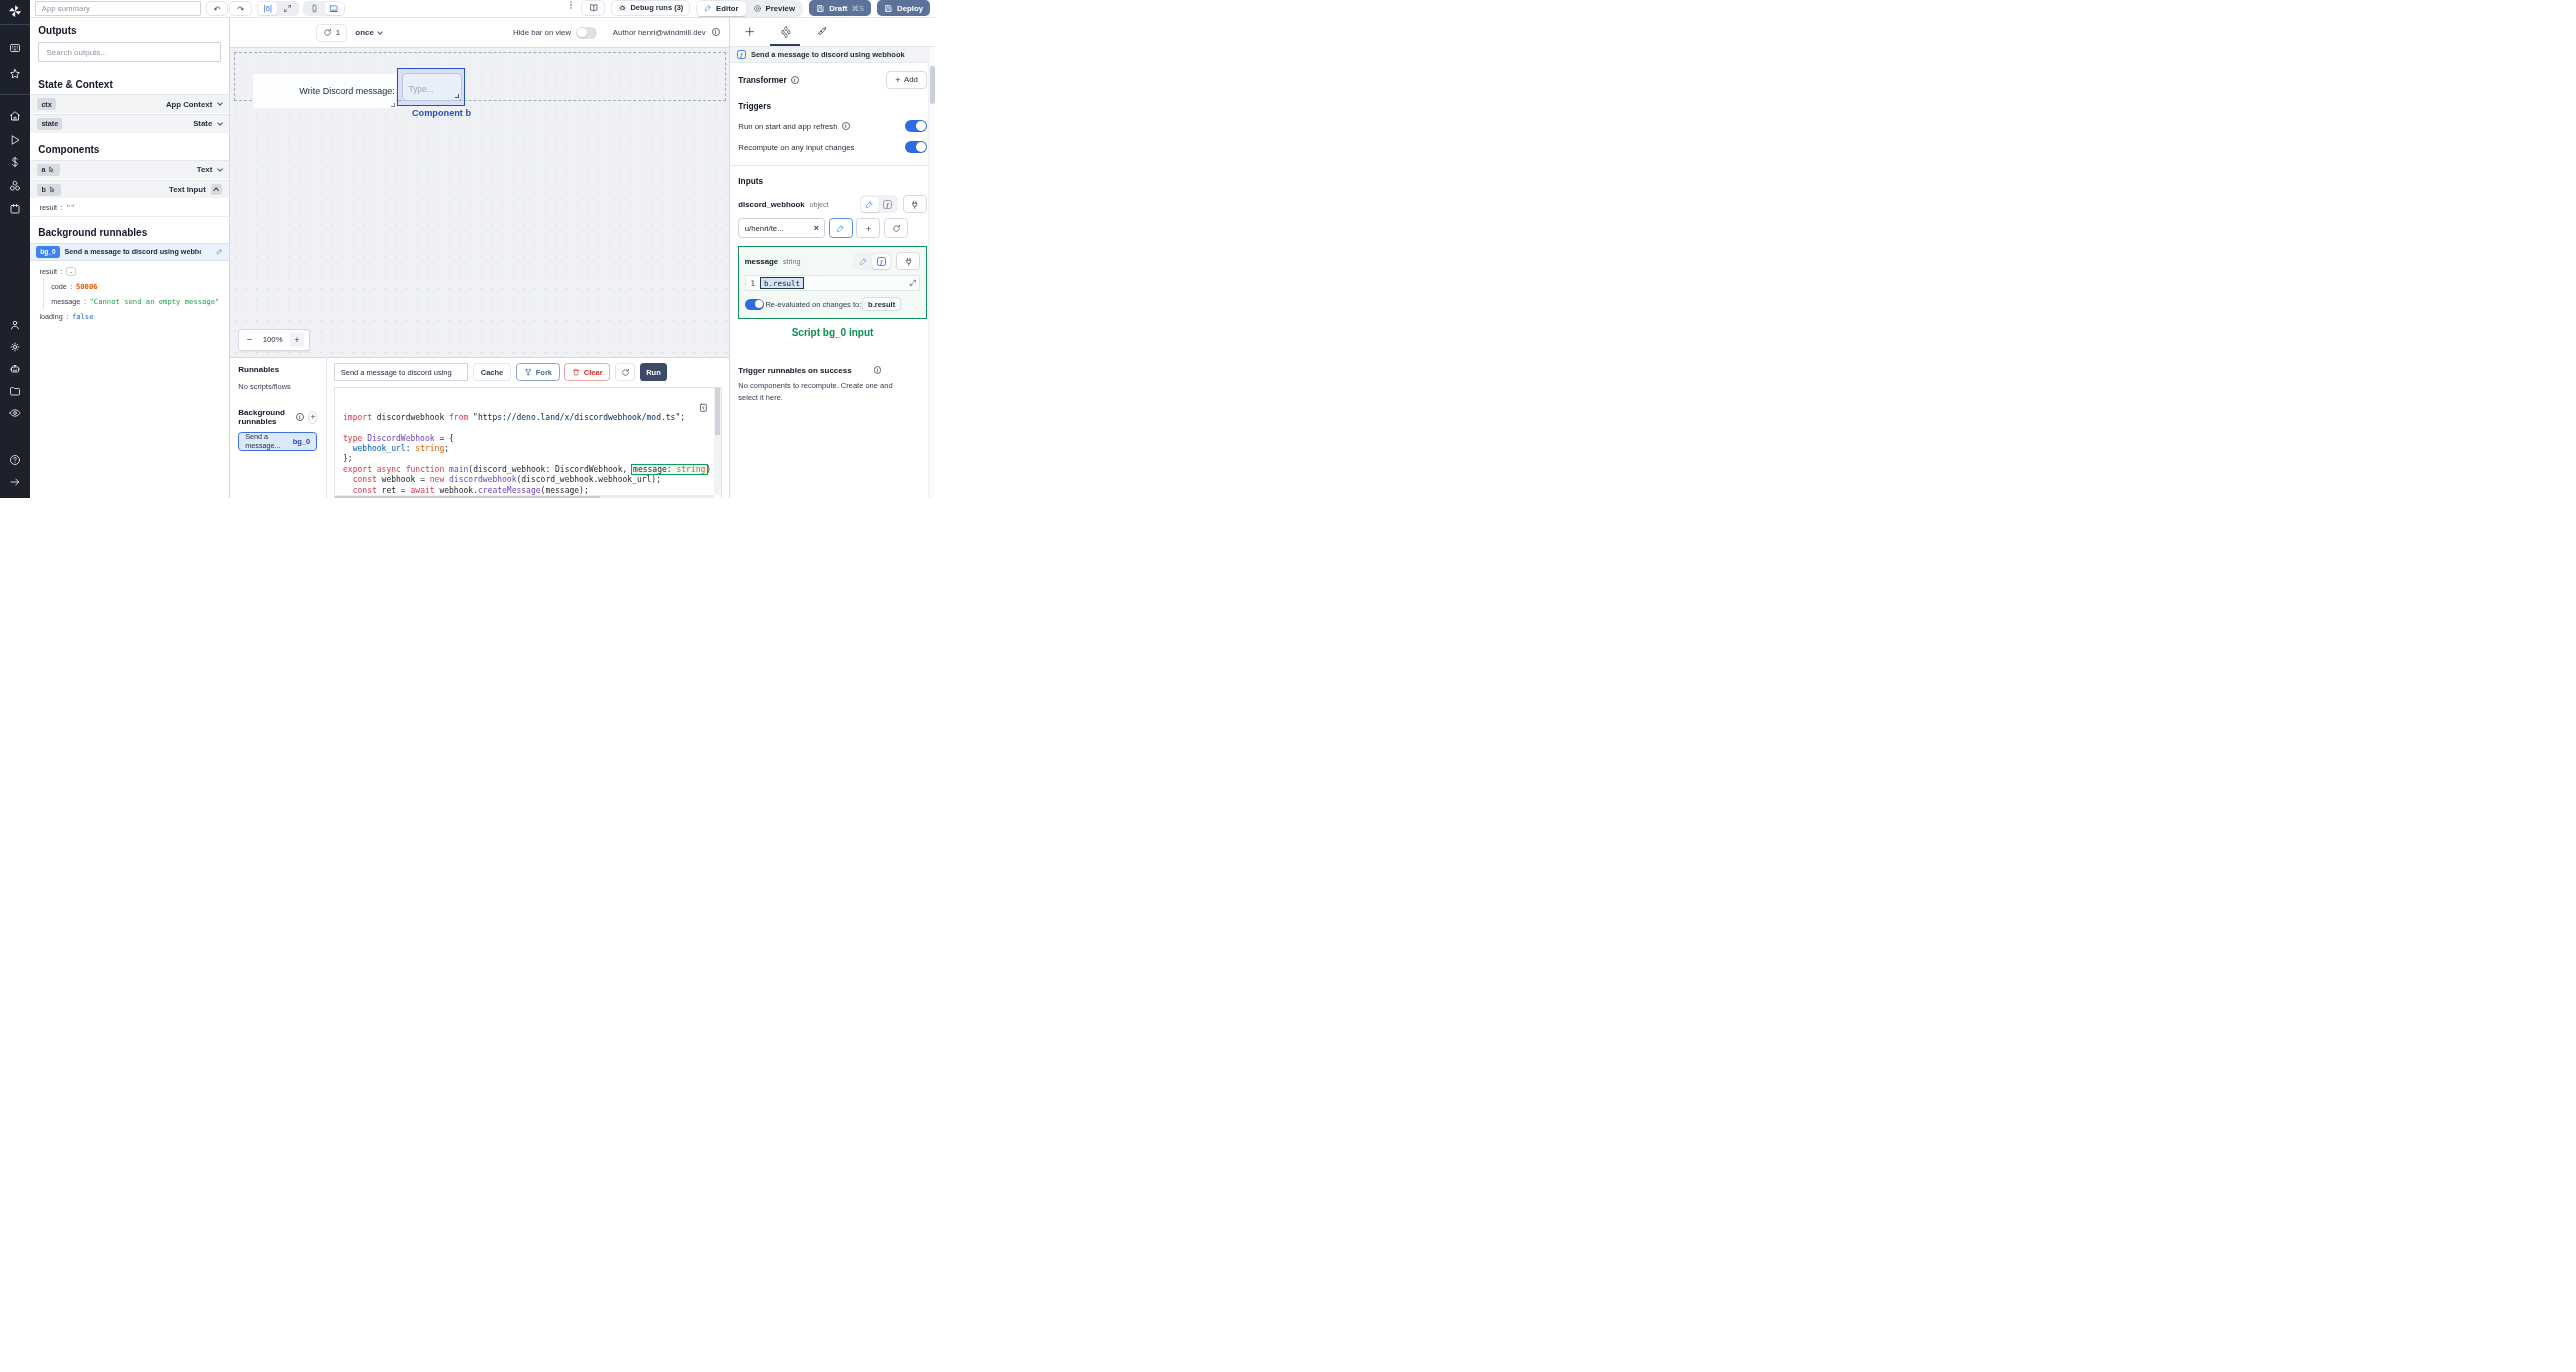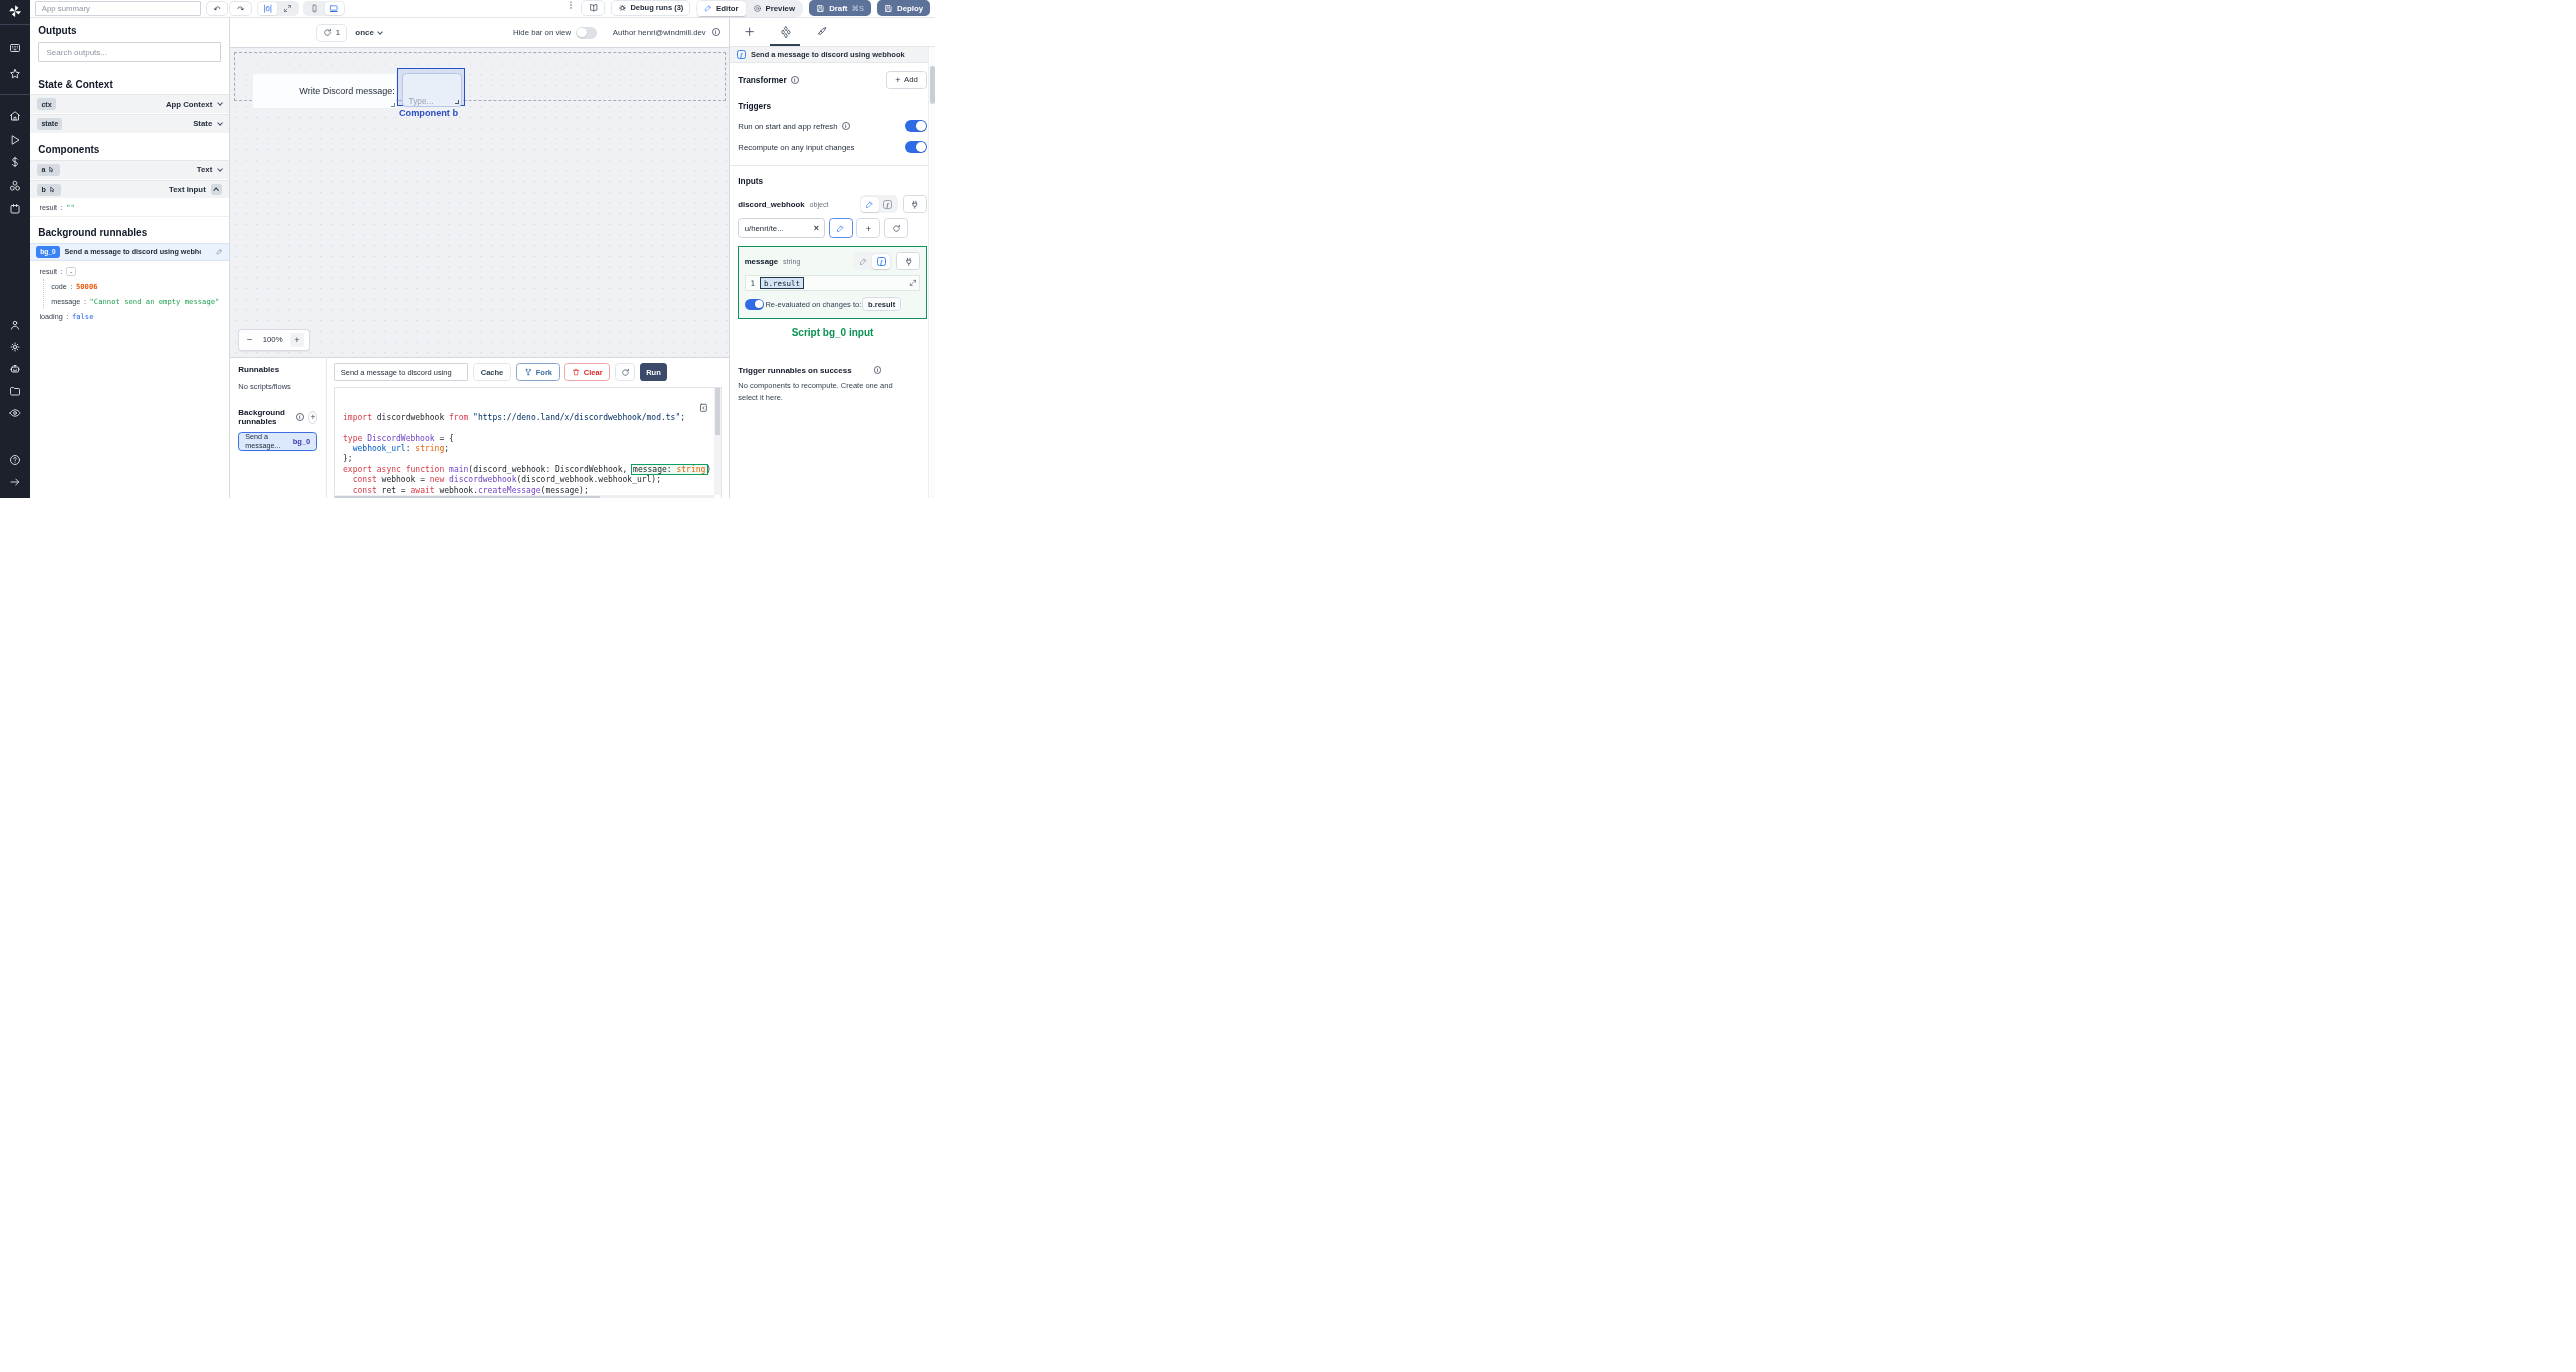--- a/index.html
+++ b/index.html
@@ -57,23 +57,23 @@
   .author{display:flex;align-items:flex-start;gap:6px;font-size:7.8px;color:#374151;margin-left:15.5px;}
   .tg{width:21.5px;height:12px;border-radius:596px;background:#2f6be4;position:relative;display:inline-block;flex:none;}
   .tg::after{content:"";position:absolute;width:9.5px;height:9.5px;border-radius:50%;background:#fff;top:1.2px;right:1.2px;box-shadow:0 0.6px 1.2px rgba(0,0,0,.2);}
   .tg.off{background:#dde1e7;} .tg.off::after{left:1.2px;right:auto;}
   .tg.sm{width:19.7px;height:10.7px;} .tg.sm::after{width:8.3px;height:8.3px;}
   .canvas{position:relative;height:309px;background:#eff1f4;background-image:radial-gradient(#c6ccd5 0.6px,transparent 0.7px);background-size:10.7px 10.7px;overflow:hidden;}
   .dashed{position:absolute;left:3.6px;top:4.2px;width:492px;height:49px;border:0.6px dashed #a5adba;}
   .textcomp{position:absolute;left:22.7px;top:26px;width:143px;height:34px;background:#fcfdfe;display:flex;align-items:center;justify-content:flex-end;padding-right:1px;font-size:9px;color:#1f2937;}
   .handle{position:absolute;right:1.2px;bottom:1.2px;width:3.6px;height:3.6px;border-right:1.5px solid #7b8494;border-bottom:1.5px solid #7b8494;}
   .selwrap{position:absolute;left:167px;top:19.7px;width:68px;height:38px;background:rgba(59,110,241,.13);border-top:1.8px solid #2553c4;border-bottom:1.8px solid #2553c4;border-left:1.2px solid #2553c4;border-right:1.2px solid #2553c4;}
-  .typeinput{position:absolute;left:3.6px;top:4.2px;width:60px;height:34px;background:#e8eff9;border:0.9px solid #b6c6e4;border-radius:4.2px;font-size:8.3px;color:#9aa6b8;display:flex;align-items:flex-end;padding:4.8px 0 0 6px;}
+  .typeinput{position:absolute;left:3.6px;top:4.2px;width:60px;height:28px;background:#e8eff9;border:0.9px solid #b6c6e4;border-radius:4.2px;font-size:8.3px;color:#9aa6b8;display:flex;align-items:center;padding:4.8px 0 0 6px;}
   .inhandle{position:absolute;right:1.8px;bottom:1.8px;width:3.6px;height:3.6px;border-right:1.5px solid #4b5563;border-bottom:1.5px solid #4b5563;}
-  .complabel{position:absolute;left:151px;top:60px;width:95px;text-align:center;font-size:9.2px;font-weight:700;color:#2b4fc2;}
+  .complabel{position:absolute;left:164px;top:60px;width:95px;text-align:center;font-size:9.2px;font-weight:700;color:#2b4fc2;}
   .zoomer{position:absolute;left:7.8px;top:281px;width:72px;height:21.5px;background:#fff;border:0.6px solid #d6dae0;border-radius:3.6px;display:flex;align-items:center;justify-content:space-between;padding:0 4.8px;box-shadow:0 0.6px 1.2px rgba(0,0,0,.05);}
   .zoomer .zv{font-size:7.8px;color:#1f2937;}
   .zoomer .zm{font-size:9.5px;color:#374151;width:12px;text-align:center;}
   .zoomer .zp{font-size:9px;color:#374151;width:14.3px;height:14.3px;background:#f1f2f4;border-radius:2.4px;display:flex;align-items:center;justify-content:center;}
   
   .bpanel{position:absolute;left:0;top:339px;width:499px;height:141px;background:#fff;border-top:0.6px solid #d6dae0;display:flex;}
   .bleft{width:128px;border-right:0.6px solid #e5e7eb;padding:7.2px 8.3px;}
   .bleft h3,.bright h3{font-size:8px;font-weight:700;color:#111827;}
   .noscripts{font-size:7.5px;color:#374151;margin-top:8.3px;}
   .bgtitle{margin-top:16.7px;display:flex;align-items:center;gap:3.6px;}

